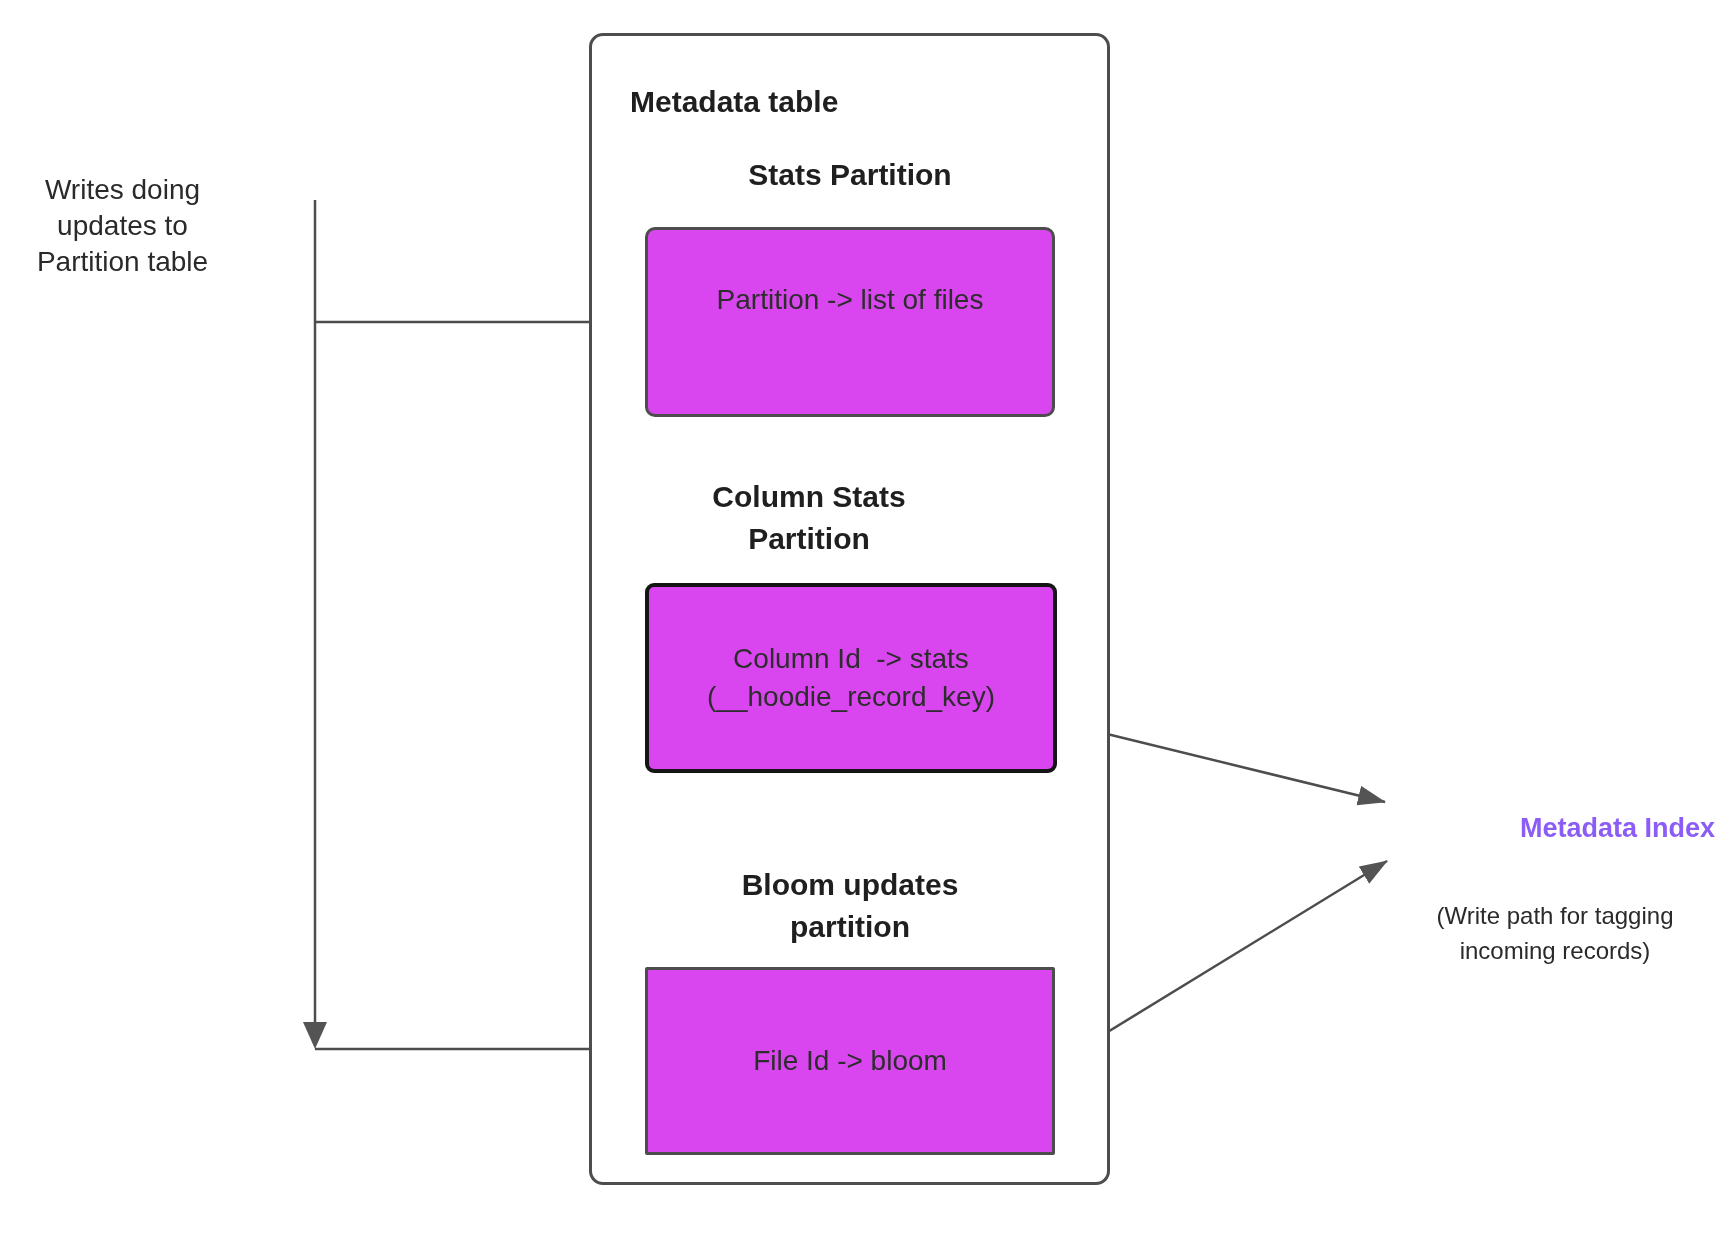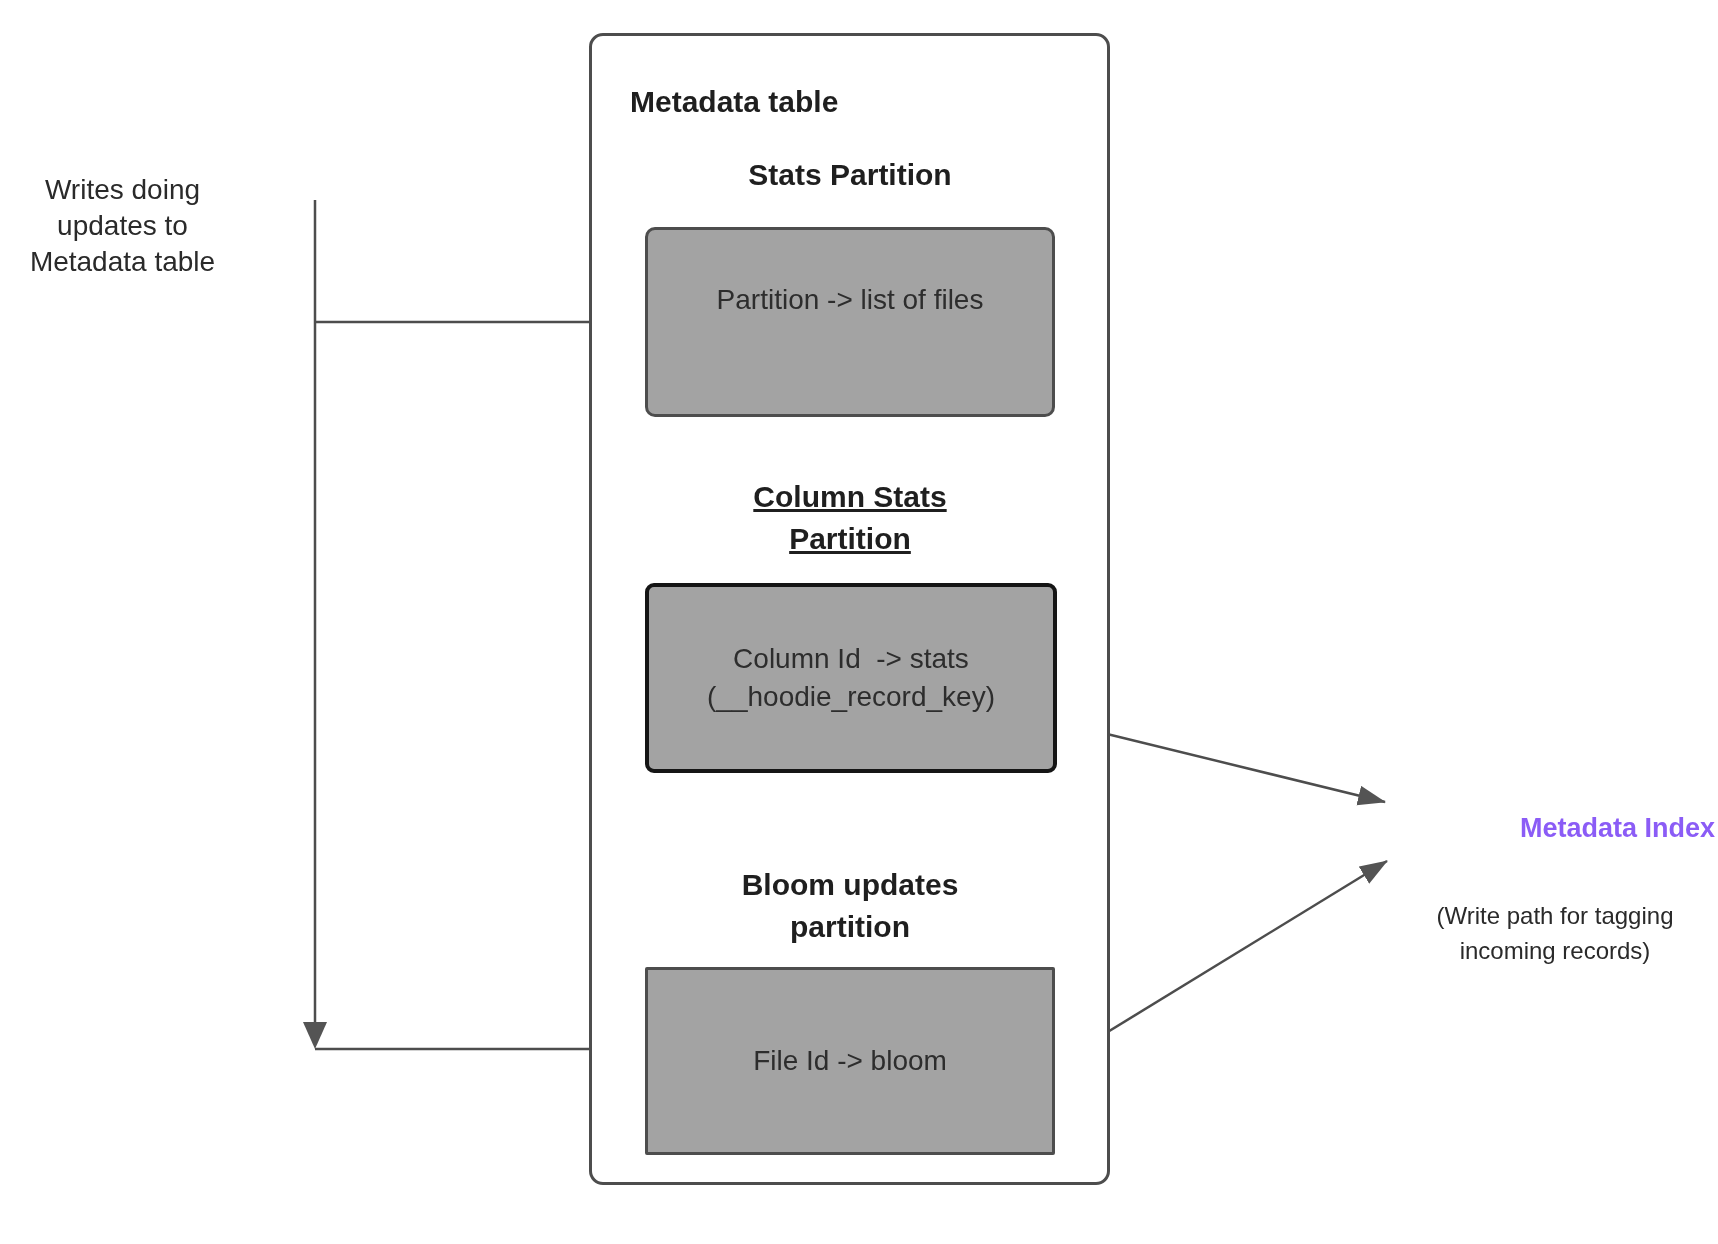--- a/index.html
+++ b/index.html
@@ -50,25 +50,25 @@
     margin-left: 15px;
   }
 
   .section-heading {
     font-size: 30px; font-weight: bold;
     line-height: 42px;
     text-align: center;
     color: #1f1f1f;
   }
   .heading-files   { left: 645px; top: 154px; width: 410px; }
-  .heading-stats   { left: 735px; top: 476px; width: 230px; text-decoration: underline; }
+  .heading-stats   { left: 694px; top: 476px; width: 230px; }
   .heading-bloom   { left: 735px; top: 864px; width: 230px; }
 
   .inner-box {
-    background: #a3a3a3;
+    background: #d946ef;
     box-sizing: border-box;
     display: flex;
     align-items: center;
     justify-content: center;
     text-align: center;
     font-size: 28px;
     line-height: 38px;
     color: #2d2d2d;
   }
   .box-files {
@@ -117,21 +117,21 @@
 
   <line x1="315" y1="322" x2="645" y2="322" stroke="#4d4d4d" stroke-width="2.5"></line>
 
   <line x1="315" y1="1049" x2="645" y2="1049" stroke="#4d4d4d" stroke-width="2.5"></line>
 
   <line x1="1058" y1="722" x2="1385" y2="802" stroke="#4d4d4d" stroke-width="2.5" marker-end="url(#arrowhead)"></line>
 
   <line x1="1057" y1="1063" x2="1387" y2="861" stroke="#4d4d4d" stroke-width="2.5" marker-end="url(#arrowhead)"></line>
 </svg>
 
-<div class="abs left-note">Writes doing updates to Metadata table</div>
+<div class="abs left-note">Writes doing updates to Partition table</div>
 
 <div class="abs outer-box"></div>
 <div class="abs outer-title">Metadata table</div>
 
 <div class="abs section-heading heading-files">Stats Partition</div>
 <div class="abs inner-box box-files">
   <span class="box-text">Partition -&gt; list of files</span>
 </div>
 
 <div class="abs section-heading heading-stats">Column Stats Partition</div>

